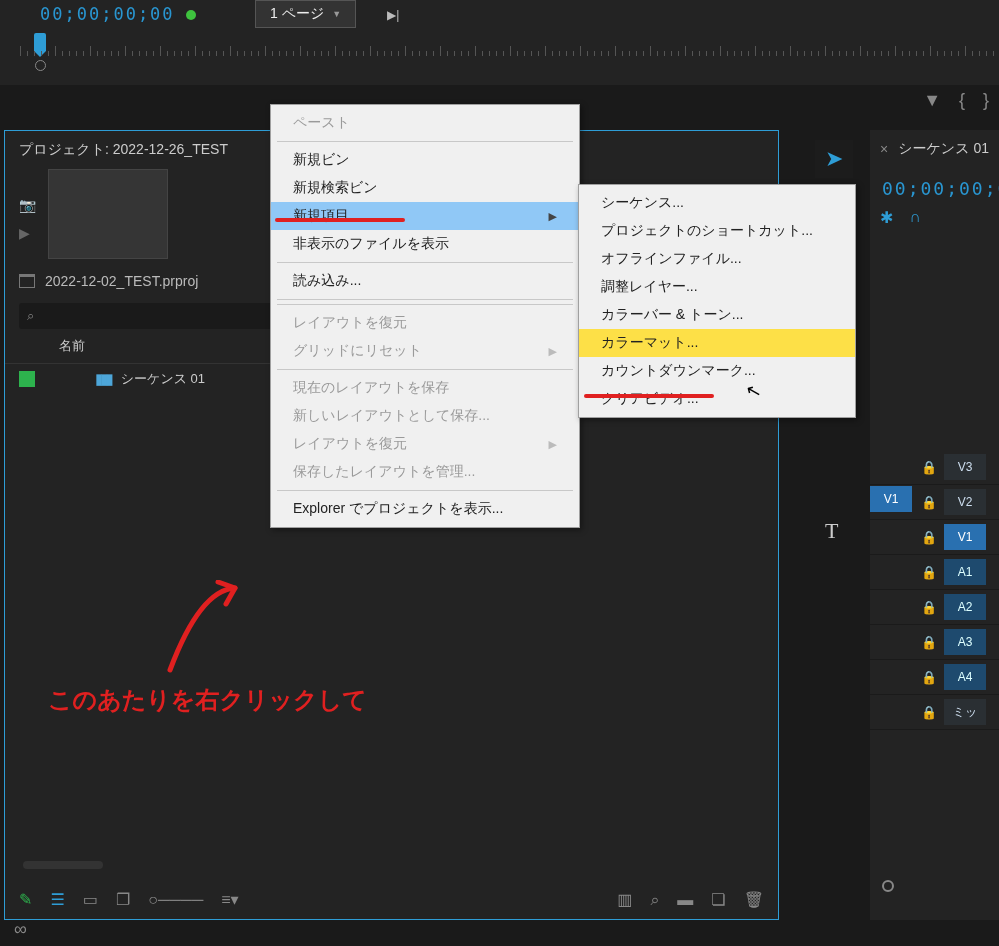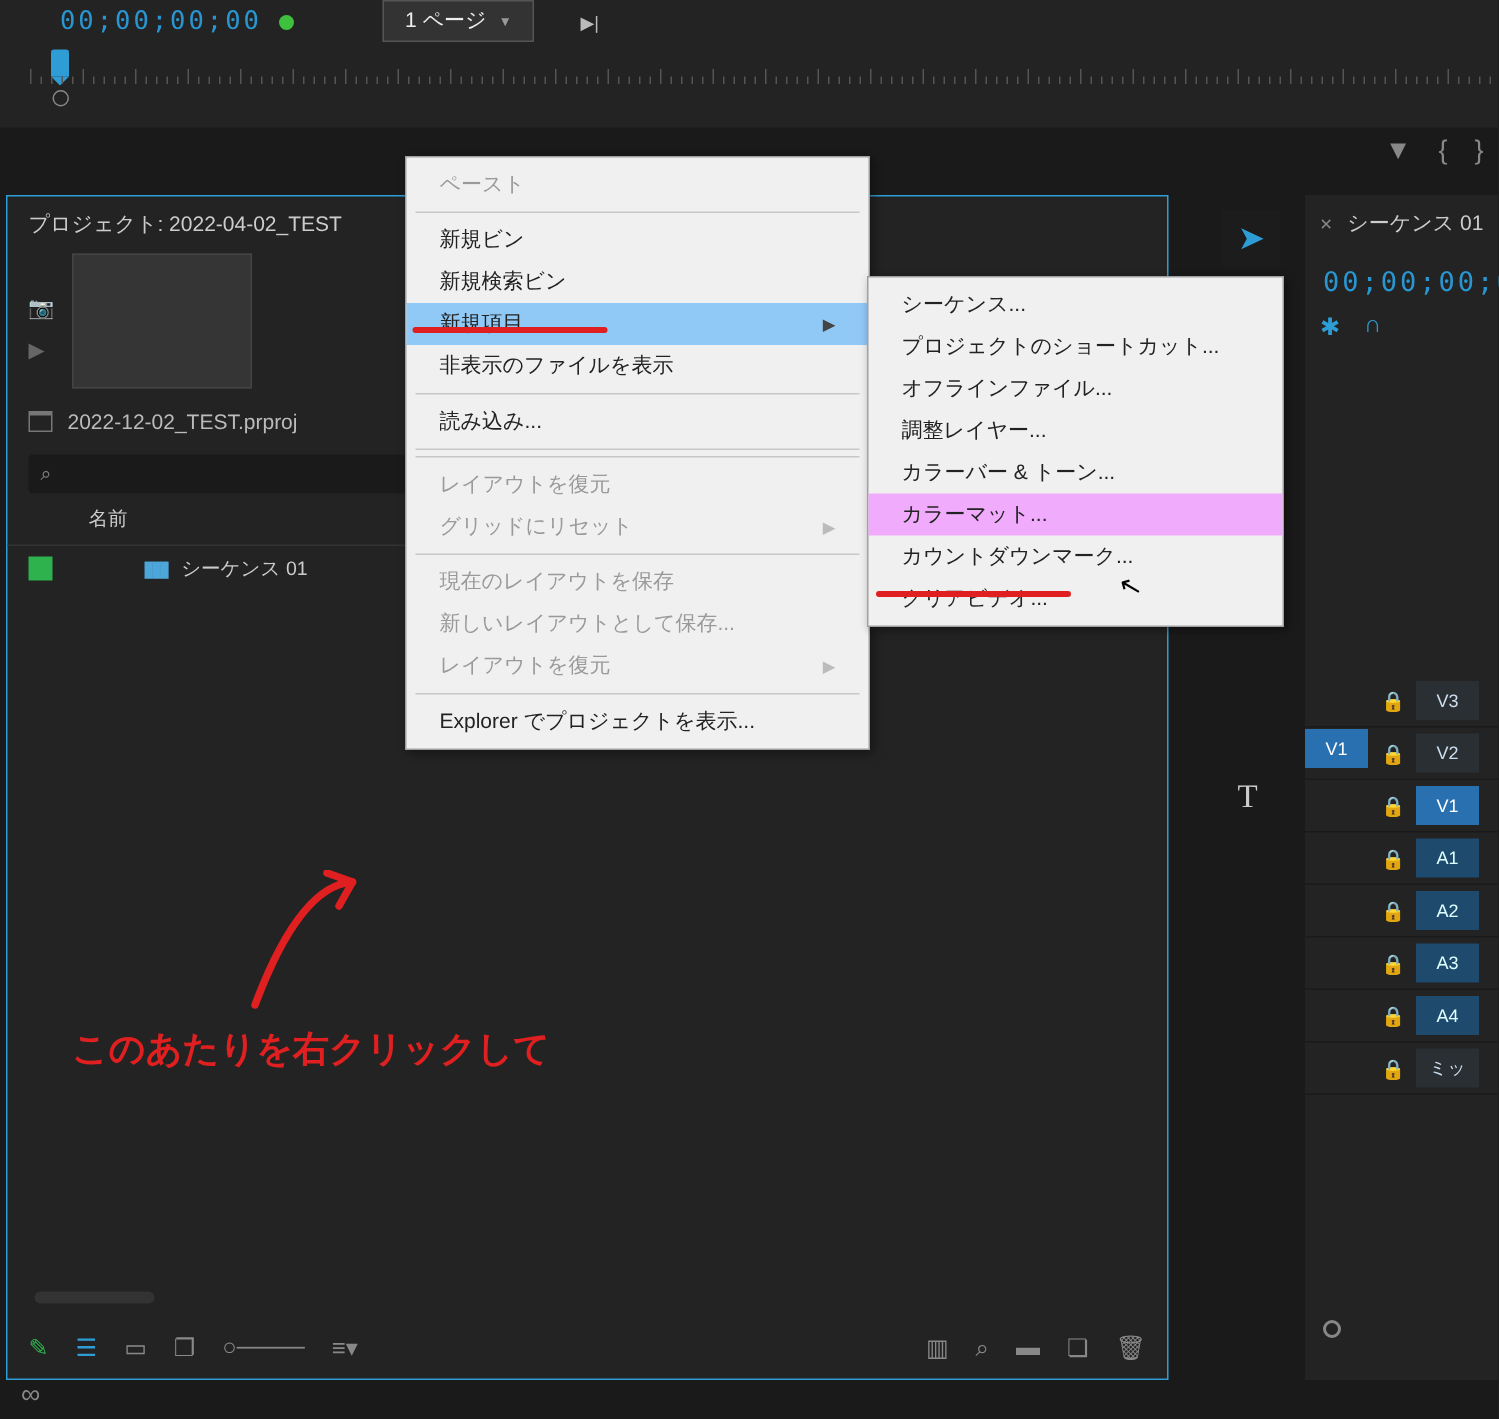--- a/index.html
+++ b/index.html
@@ -42,21 +42,21 @@
   
   .context-menu { position: absolute; left: 270px; top: 104px; width: 310px; background: #f0f0f0; border: 1px solid #a0a0a0; box-shadow: 2px 2px 6px rgba(0,0,0,.4); color: #222; font-size: 14px; z-index: 50; padding: 4px 0; }
   .context-menu .item { padding: 5px 22px; display: flex; justify-content: space-between; align-items: center; }
   .context-menu .item.hover { background: #90c8f6; }
   .context-menu .item.disabled { color: #9a9a9a; }
   .context-menu .sep { height: 1px; background: #c8c8c8; margin: 4px 6px; }
   .context-menu .arrow { font-size: 11px; color: #444; }
 
   .sub-menu { position: absolute; left: 578px; top: 184px; width: 278px; background: #f0f0f0; border: 1px solid #a0a0a0; box-shadow: 2px 2px 6px rgba(0,0,0,.4); color: #222; font-size: 14px; z-index: 51; padding: 4px 0;}
   .sub-menu .item { padding: 5px 22px; }
-  .sub-menu .item.hover { background: #f0abfc; }
+  .sub-menu .item.hover { background: #fde047; }
 
   
   .anno-underline1 { position: absolute; left: 275px; top: 218px; width: 130px; height: 4px; background: #e02020; border-radius: 2px; z-index: 60; }
   .anno-underline2 { position: absolute; left: 584px; top: 394px; width: 130px; height: 4px; background: #e02020; border-radius: 2px; z-index: 60; }
   .anno-arrow { position: absolute; left: 140px; top: 580px; z-index: 60; }
   .anno-text { position: absolute; left: 48px; top: 680px; color: #e02020; font-size: 24px; font-weight: bold; line-height: 1.7; z-index: 60; }
 
   
   .cursor { position: absolute; left: 746px; top: 380px; z-index: 70; font-size: 18px; color: #000; transform: rotate(-15deg); }
 
@@ -238,21 +238,21 @@
   <div class="ruler-circle"></div>
 </div>
 
 <div class="markers-right">
   <span>▼</span>
   <span>{</span>
   <span>}</span>
 </div>
 
 <div class="project-panel">
-  <div class="project-header">プロジェクト: 2022-04-02_TEST</div>
+  <div class="project-header">プロジェクト: 2022-12-26_TEST</div>
   <div class="preview-row">
     <div class="preview-icons">
       <span>📷</span>
       <span>▶</span>
     </div>
     <div class="preview-thumb"></div>
   </div>
   <div class="file-row">
     <div class="bin-icon"></div>
     <span>2022-12-02_TEST.prproj</span>
@@ -324,20 +324,23 @@
   <div class="item disabled">
       <span>現在のレイアウトを保存</span>
     </div>
   <div class="item disabled">
       <span>新しいレイアウトとして保存...</span>
     </div>
   <div class="item disabled">
     <span>レイアウトを復元</span>
     <span class="arrow" style="color:#bbb">▶</span>
   </div>
+  <div class="item disabled">
+      <span>保存したレイアウトを管理...</span>
+    </div>
   <div class="sep"></div>
   <div class="item">
       <span>Explorer でプロジェクトを表示...</span>
     </div>
 </div>
 
 <div class="sub-menu">
   <div class="item"><span>シーケンス...</span></div>
   <div class="item"><span>プロジェクトのショートカット...</span></div>
   <div class="item"><span>オフラインファイル...</span></div>

